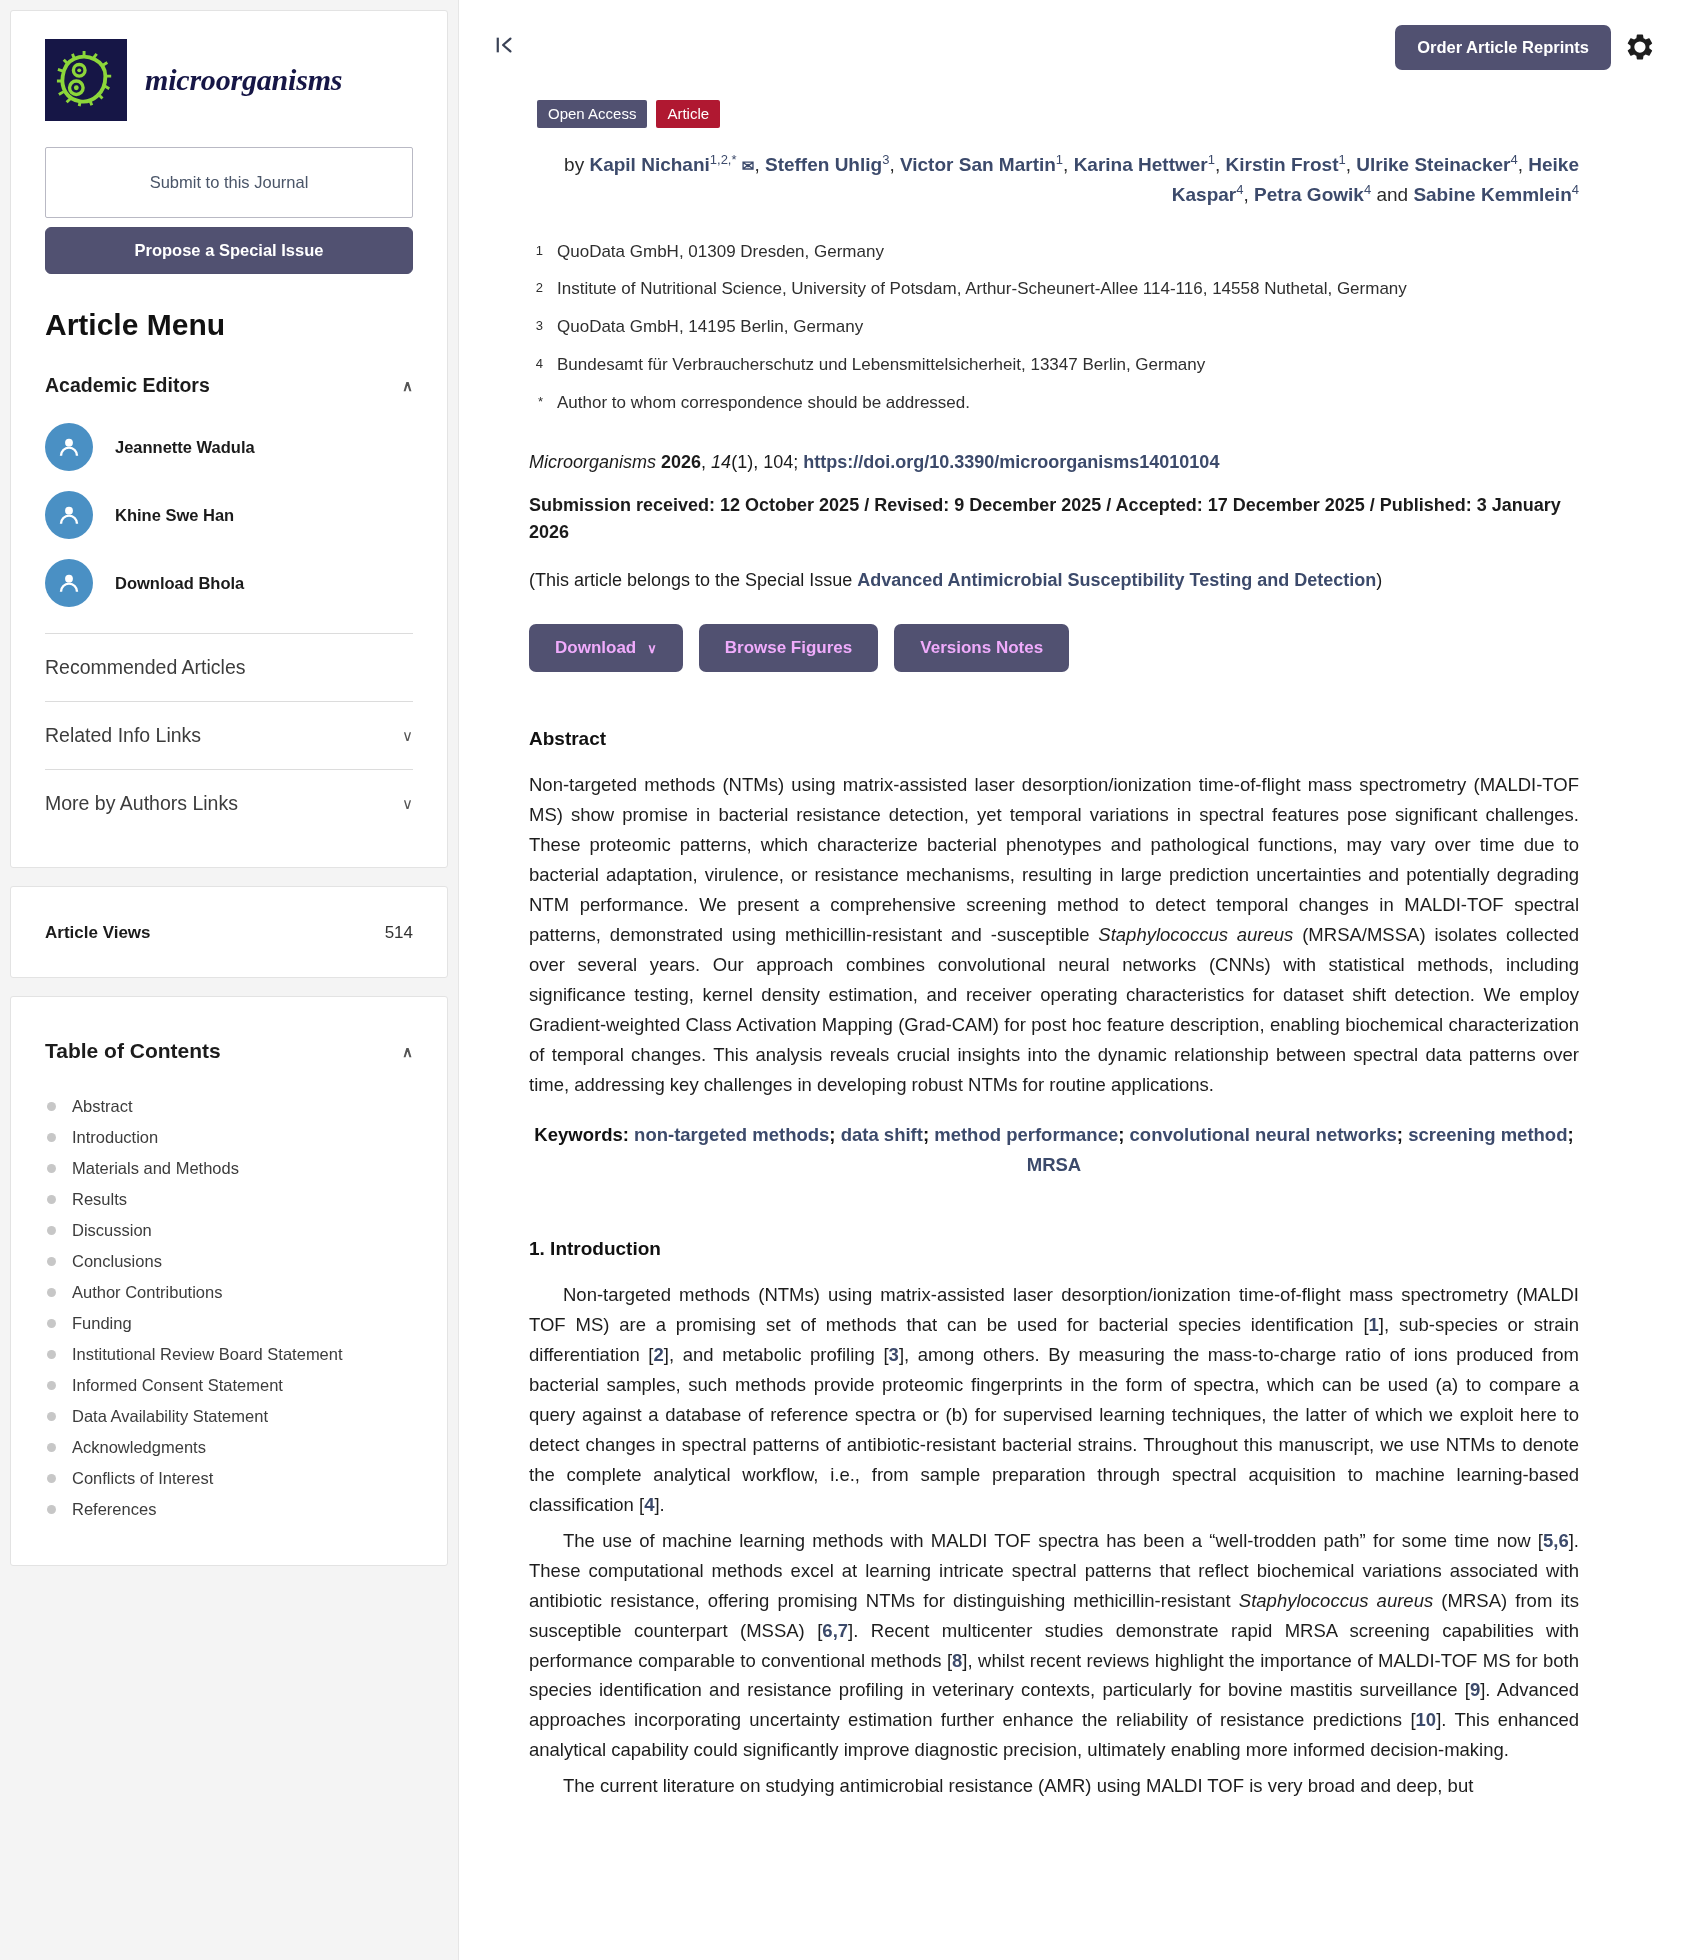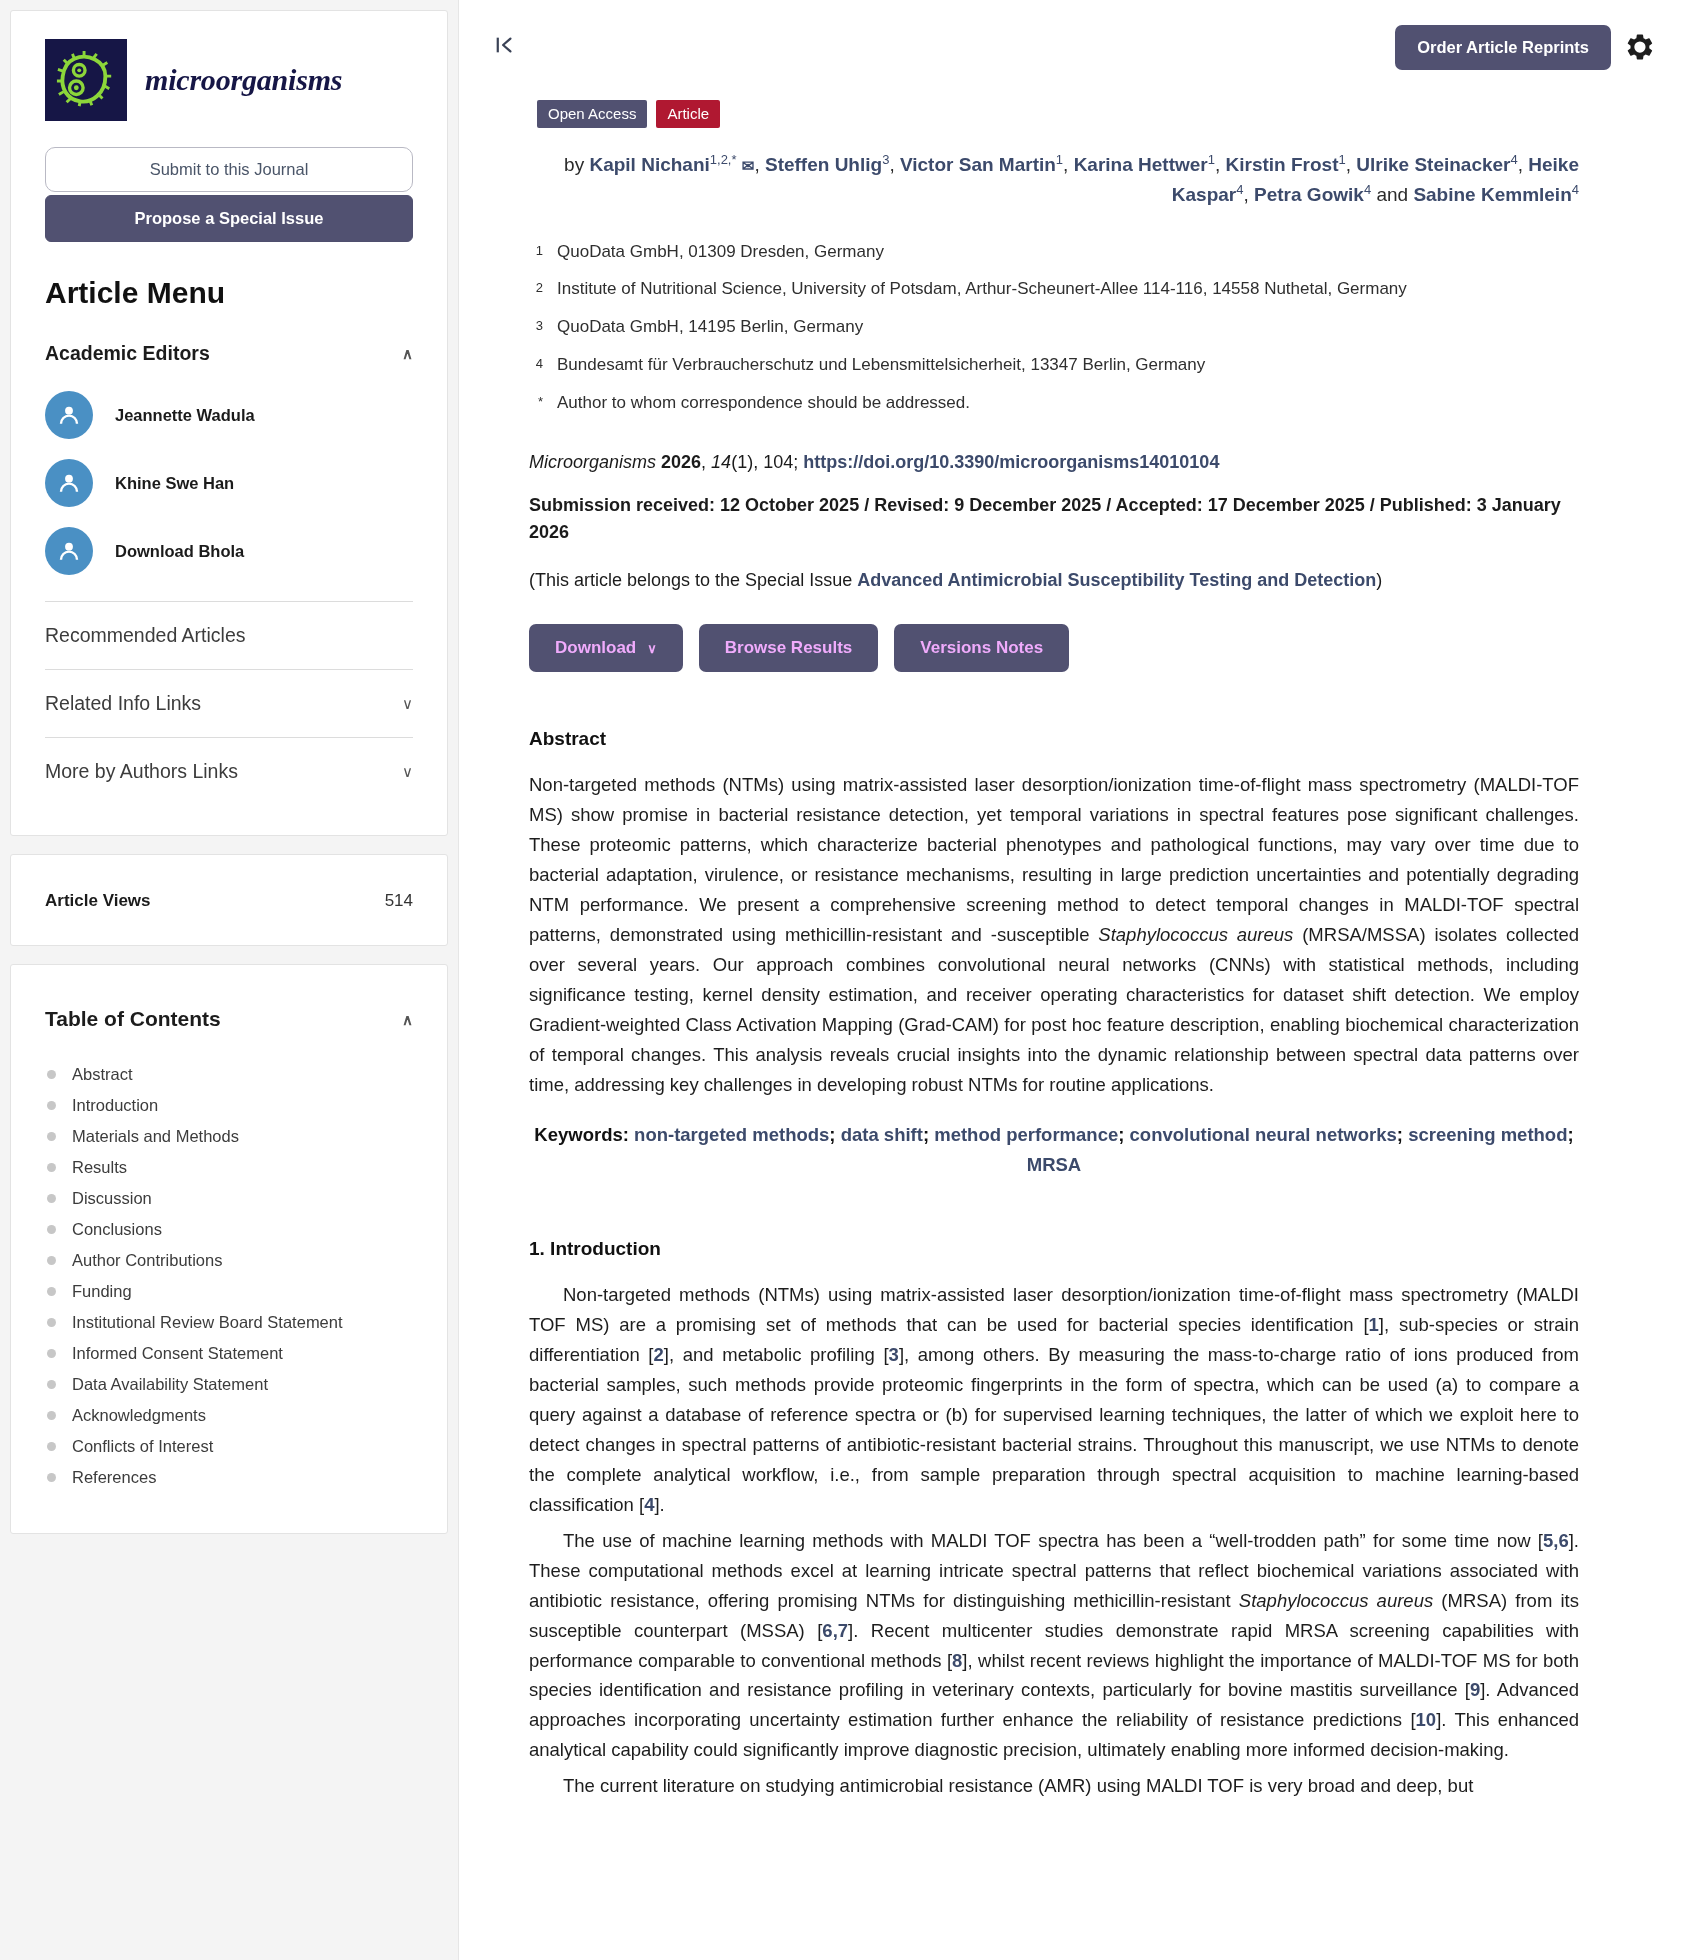--- a/index.html
+++ b/index.html
@@ -31,28 +31,28 @@
   .logo-word {
     font-family: "Liberation Serif", serif;
     font-style: italic;
     font-weight: bold;
     font-size: 30px;
     color: #161646;
     letter-spacing: -0.2px;
   }
   .btn-outline {
     display: block; width: 100%;
-    padding: 12px 8px;
+    padding: 25px 8px;
     text-align: center;
     border: 1px solid #b9b9c4;
-    border-radius: 10px;
+    border-radius: 2px;
     background: #fff;
     color: #4a5568;
     font-size: 16.5px;
-    margin-bottom: 3px;
+    margin-bottom: 9px;
     cursor: pointer;
   }
   .btn-solid {
     display: block; width: 100%;
     padding: 13px 8px;
     text-align: center;
     border: 1px solid #4f4f6e;
     border-radius: 6px;
     background: #515171;
     color: #fff;
@@ -410,21 +410,21 @@
       <p class="dates">Submission received: 12 October 2025 / Revised: 9 December 2025 / Accepted: 17 December 2025 / Published: 3 January 2026</p>
 
       <p class="special"><span>(This article belongs to the Special Issue </span><a href="#">Advanced Antimicrobial Susceptibility Testing and Detection</a><span>)</span></p>
 
       <div class="actions">
         <button class="act">
             <span>Download</span>
             <span class="caret">∨</span>
           </button>
         <button class="act">
-            <span>Browse Results</span>
+            <span>Browse Figures</span>
           </button>
         <button class="act">
             <span>Versions Notes</span>
           </button>
       </div>
 
       <h2 class="sec">Abstract</h2>
       <p class="body"><span>Non-targeted methods (NTMs) using matrix-assisted laser desorption/ionization time-of-flight mass spectrometry (MALDI-TOF MS) show promise in bacterial resistance detection, yet temporal variations in spectral features pose significant challenges. These proteomic patterns, which characterize bacterial phenotypes and pathological functions, may vary over time due to bacterial adaptation, virulence, or resistance mechanisms, resulting in large prediction uncertainties and potentially degrading NTM performance. We present a comprehensive screening method to detect temporal changes in MALDI-TOF spectral patterns, demonstrated using methicillin-resistant and -susceptible </span><em>Staphylococcus aureus</em><span> (MRSA/MSSA) isolates collected over several years. Our approach combines convolutional neural networks (CNNs) with statistical methods, including significance testing, kernel density estimation, and receiver operating characteristics for dataset shift detection. We employ Gradient-weighted Class Activation Mapping (Grad-CAM) for post hoc feature description, enabling biochemical characterization of temporal changes. This analysis reveals crucial insights into the dynamic relationship between spectral data patterns over time, addressing key challenges in developing robust NTMs for routine applications.</span></p>
 
       <p class="kw"><span>Keywords:</span>

